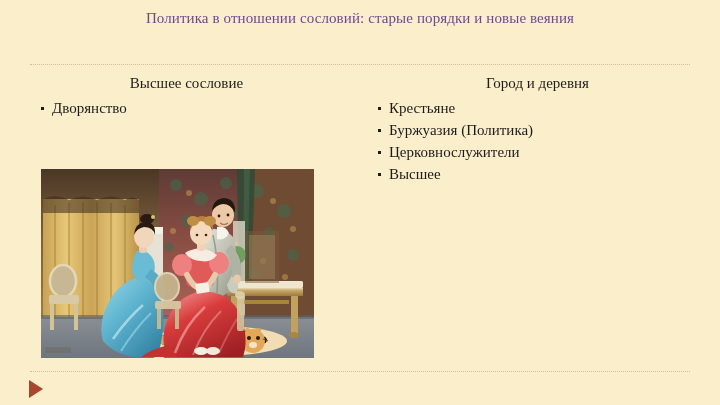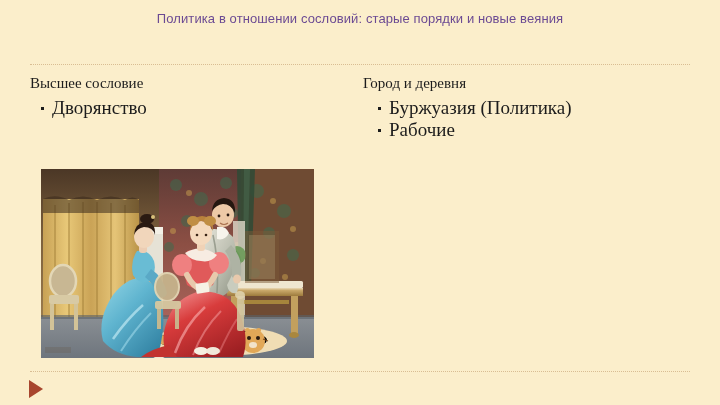--- a/index.html
+++ b/index.html
@@ -23,23 +23,23 @@
   }
 
   
   .title {
     position: absolute;
     left: 40px;
     top: 6px;
     width: 640px;
     text-align: center;
     color: #6b4a93;
-    font-size: 13px;
+    font-size: 15px;
     line-height: 25px;
-    font-family: Liberation Sans, sans-serif;
+    font-family: Liberation Serif, serif;
     letter-spacing: 0.1px;
   }
 
   
   .rule {
     position: absolute;
     left: 30px;
     width: 660px;
     height: 0;
     border-top: 1.5px dotted #d9bd93;
@@ -55,36 +55,37 @@
     width: 720px;
     display: flex;
   }
   .col {
     box-sizing: border-box;
   }
   .col-left  { width: 355px; padding-left: 30px; padding-right: 12px; }
   .col-right { width: 365px; padding-left: 8px;  padding-right: 8px; }
 
   .col-head {
+    text-align: center;
     color: #1c1c1c;
     font-size: 15px;
     line-height: 19px;
     margin: 0 0 4px 0;
     font-family: "Liberation Serif", "DejaVu Serif", serif;
   }
 
   ul.bullets {
     list-style: none;
     margin: 0;
     padding: 0;
   }
   ul.bullets li {
     position: relative;
     color: #1c1c1c;
-    font-size: 19px;
+    font-size: 15px;
     line-height: 22px;
     padding-left: 22px;
     font-family: "Liberation Serif", "DejaVu Serif", serif;
     white-space: nowrap;
   }
   ul.bullets li::before {
     content: "";
     position: absolute;
     left: 10px;
     top: 10px;
@@ -142,22 +143,24 @@
     <div class="col col-left">
       <div class="col-head">Высшее сословие</div>
       <ul class="bullets">
         <li>Дворянство</li>
       </ul>
     </div>
 
     <div class="col col-right">
       <div class="col-head">Город и деревня</div>
       <ul class="bullets">
+        <li>Крестьяне</li>
         <li>Буржуазия (Политика)</li>
-        <li>Рабочие</li>
+        <li>Церковнослужители</li>
+        <li>Высшее</li>
       </ul>
     </div>
 
   </div>
 
   <div class="painting-wrap">
     <div class="painting">
       <svg viewBox="0 0 273 189" preserveAspectRatio="none">
         <defs>
           <linearGradient id="wallG" x1="0" y1="0" x2="0" y2="1">

